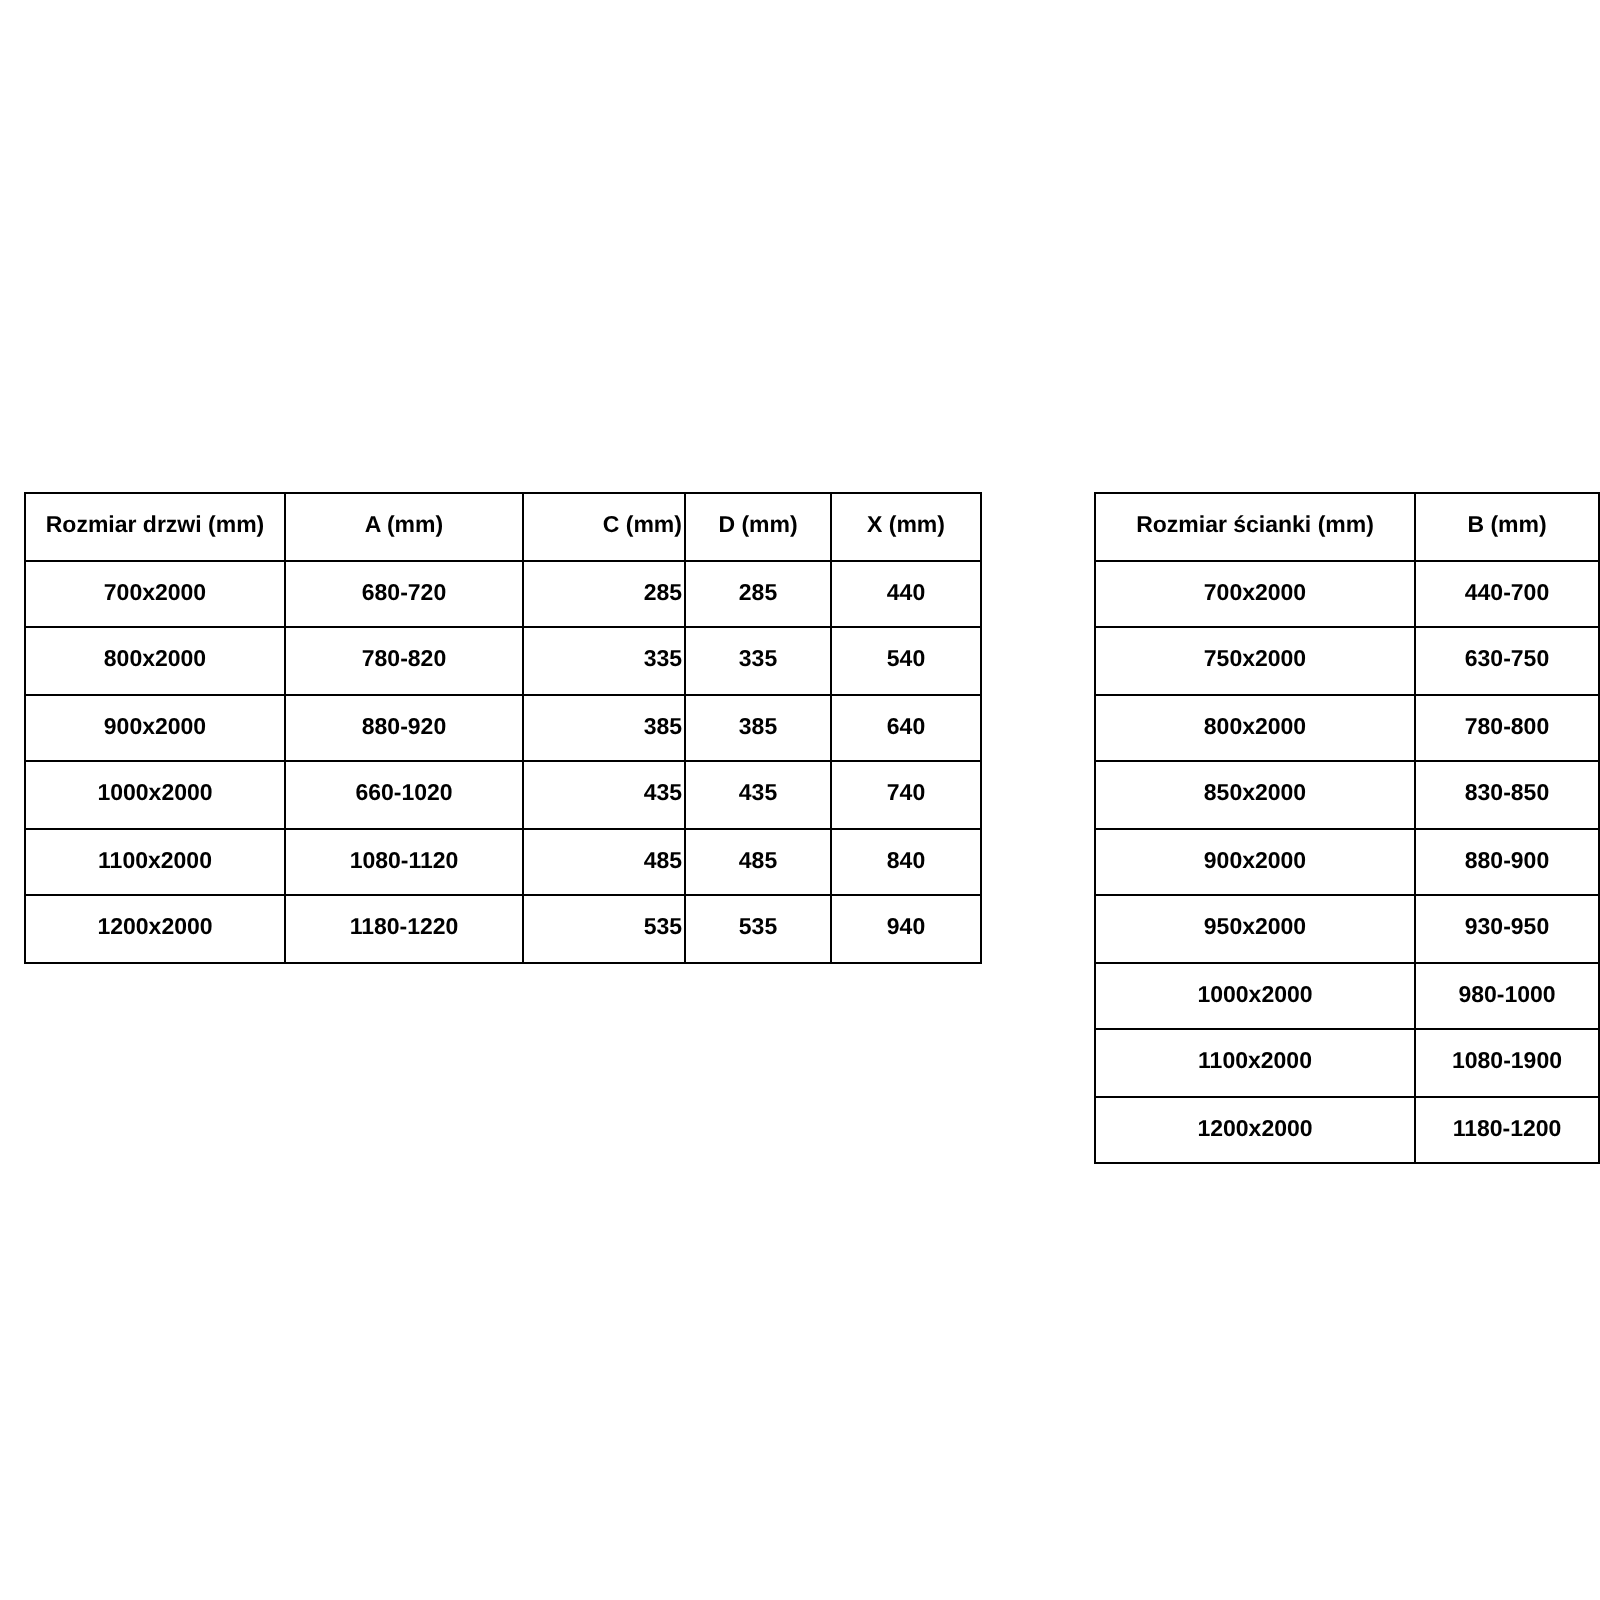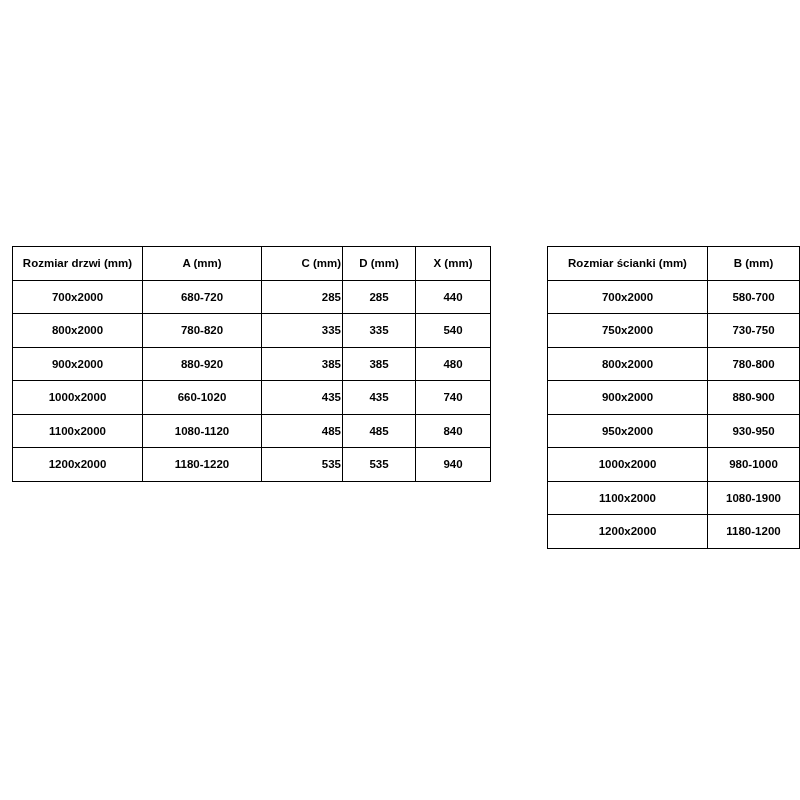--- a/index.html
+++ b/index.html
@@ -90,21 +90,21 @@
         <td class="c1">780-820</td>
         <td class="c2">335</td>
         <td class="c3">335</td>
         <td class="c4">540</td>
       </tr>
       <tr>
         <td class="c0">900x2000</td>
         <td class="c1">880-920</td>
         <td class="c2">385</td>
         <td class="c3">385</td>
-        <td class="c4">480</td>
+        <td class="c4">640</td>
       </tr>
       <tr>
         <td class="c0">1000x2000</td>
         <td class="c1">660-1020</td>
         <td class="c2">435</td>
         <td class="c3">435</td>
         <td class="c4">740</td>
       </tr>
       <tr>
         <td class="c0">1100x2000</td>
@@ -124,29 +124,33 @@
   </table>
 
   <table id="wall-table">
     <tbody>
       <tr class="header">
         <td class="c0">Rozmiar ścianki (mm)</td>
         <td class="c1">B (mm)</td>
       </tr>
       <tr>
         <td class="c0">700x2000</td>
-        <td class="c1">580-700</td>
+        <td class="c1">440-700</td>
       </tr>
       <tr>
         <td class="c0">750x2000</td>
-        <td class="c1">730-750</td>
+        <td class="c1">630-750</td>
       </tr>
       <tr>
         <td class="c0">800x2000</td>
         <td class="c1">780-800</td>
+      </tr>
+      <tr>
+        <td class="c0">850x2000</td>
+        <td class="c1">830-850</td>
       </tr>
       <tr>
         <td class="c0">900x2000</td>
         <td class="c1">880-900</td>
       </tr>
       <tr>
         <td class="c0">950x2000</td>
         <td class="c1">930-950</td>
       </tr>
       <tr>

